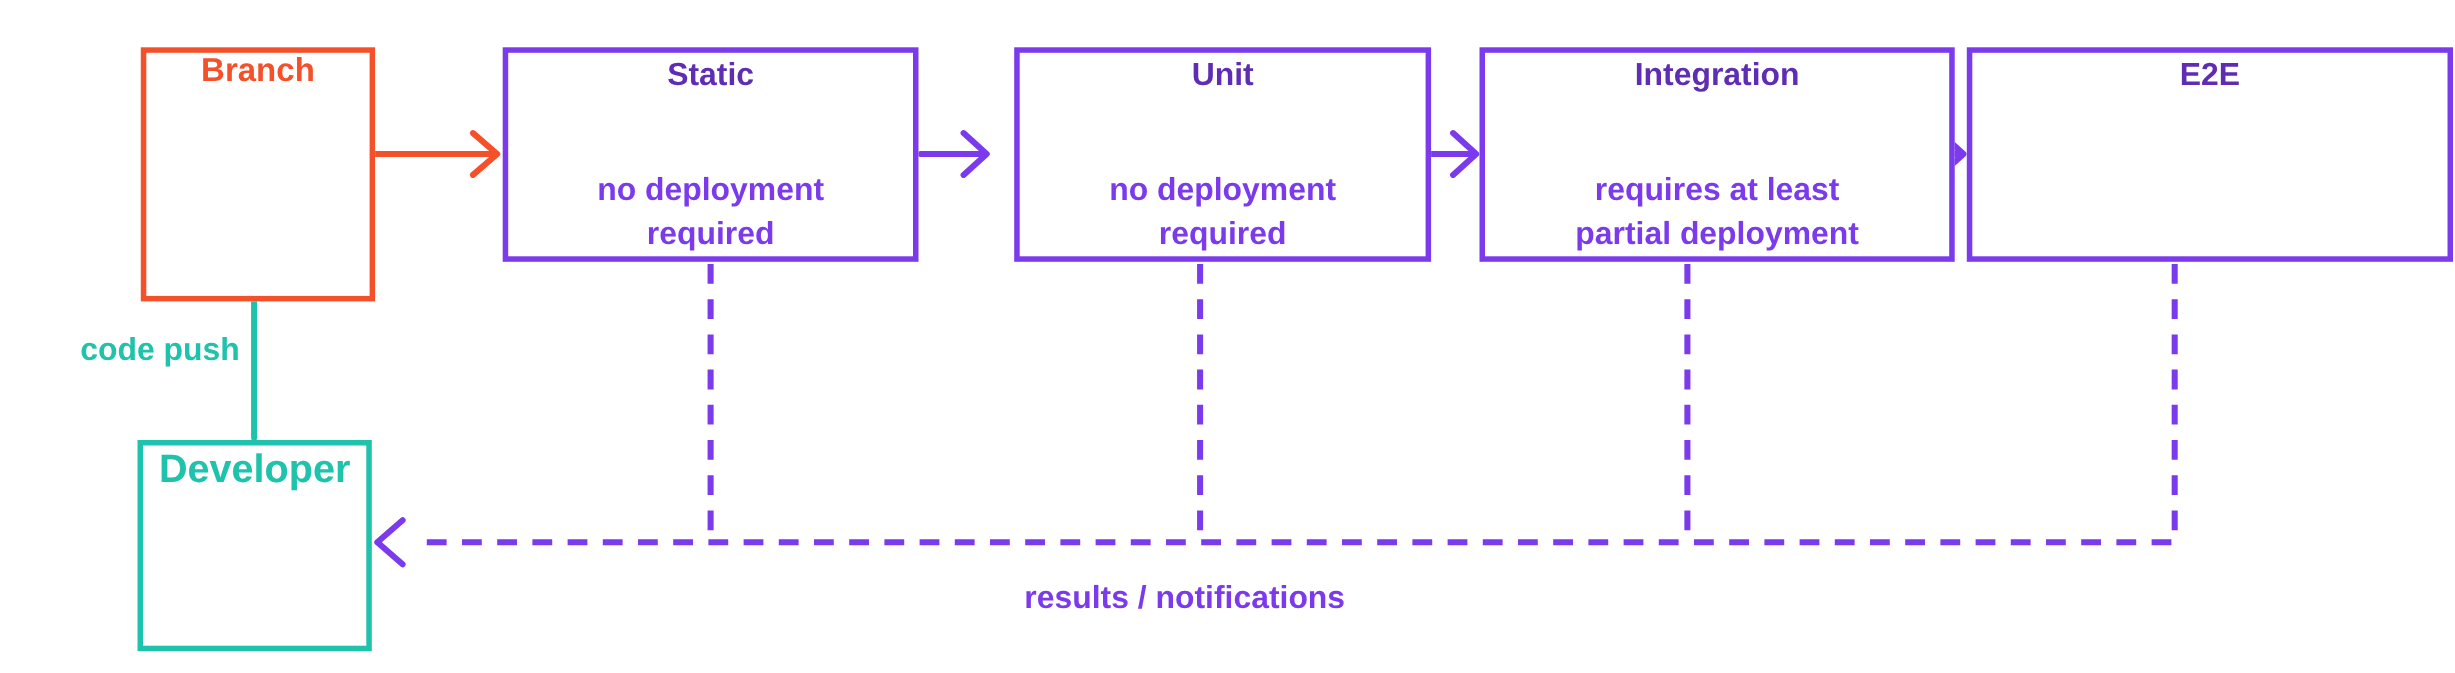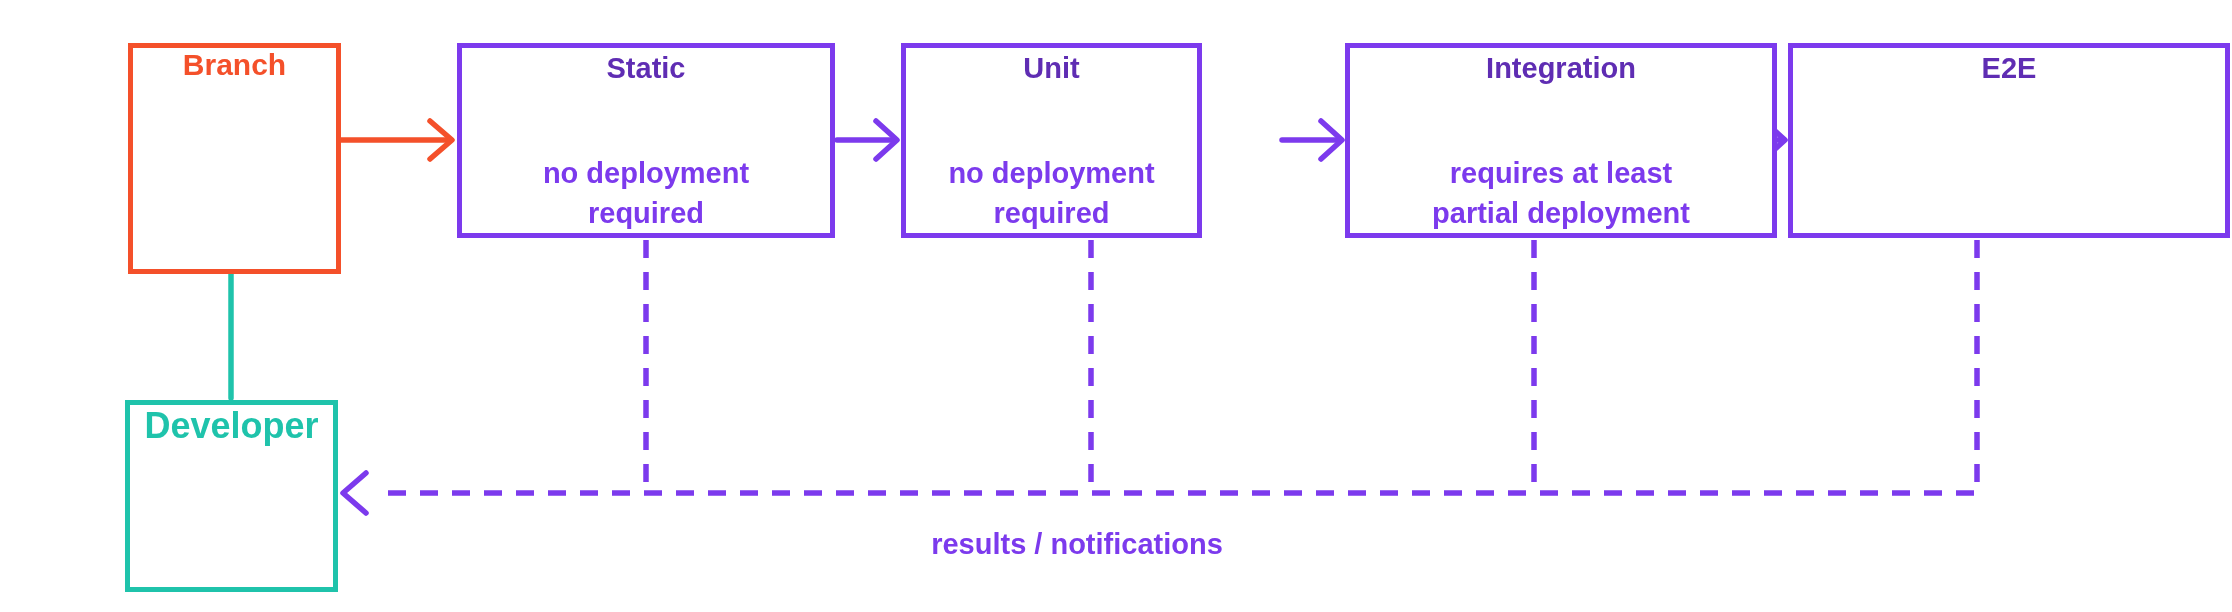--- a/index.html
+++ b/index.html
@@ -31,21 +31,21 @@
   .node-subtitle{
     font-size:29px;font-weight:600;color:var(--purple);line-height:40px;
     white-space:pre-line;
     margin-top:13px;
   }
   .node-label-orange{font-size:30px;font-weight:700;color:var(--orange);}
   .node-label-teal{font-size:36px;font-weight:700;color:var(--teal);}
 
   #node-branch{left:128px;top:43px;width:213px;height:231px;}
   #node-static{left:457px;top:43px;width:378px;height:195px;}
-  #node-unit{left:901px;top:43px;width:301px;height:195px;}
+  #node-unit{left:922px;top:43px;width:379px;height:195px;}
   #node-integration{left:1345px;top:43px;width:432px;height:195px;}
   #node-e2e{left:1788px;top:43px;width:442px;height:195px;}
   #node-developer{left:125px;top:400px;width:213px;height:192px;}
 
   .edge-label{position:absolute;font-size:29px;font-weight:600;}
   #label-code-push{left:38px;top:302px;width:180px;text-align:right;color:var(--teal);}
   #label-results{left:877px;top:528px;width:400px;text-align:center;color:var(--purple);}
 
   .stroke-orange{stroke:var(--orange);}
   .stroke-purple{stroke:var(--purple);}
@@ -116,15 +116,16 @@
   </div>
 
   <div class="node purple" id="node-e2e">
     <div class="node-title">E2E</div>
   </div>
 
   <div class="node teal" id="node-developer">
     <div class="node-label-teal">Developer</div>
   </div>
 
+  <div class="edge-label" id="label-code-push">code push</div>
   <div class="edge-label" id="label-results">results / notifications</div>
 
 </div>
 
 </body></html>

